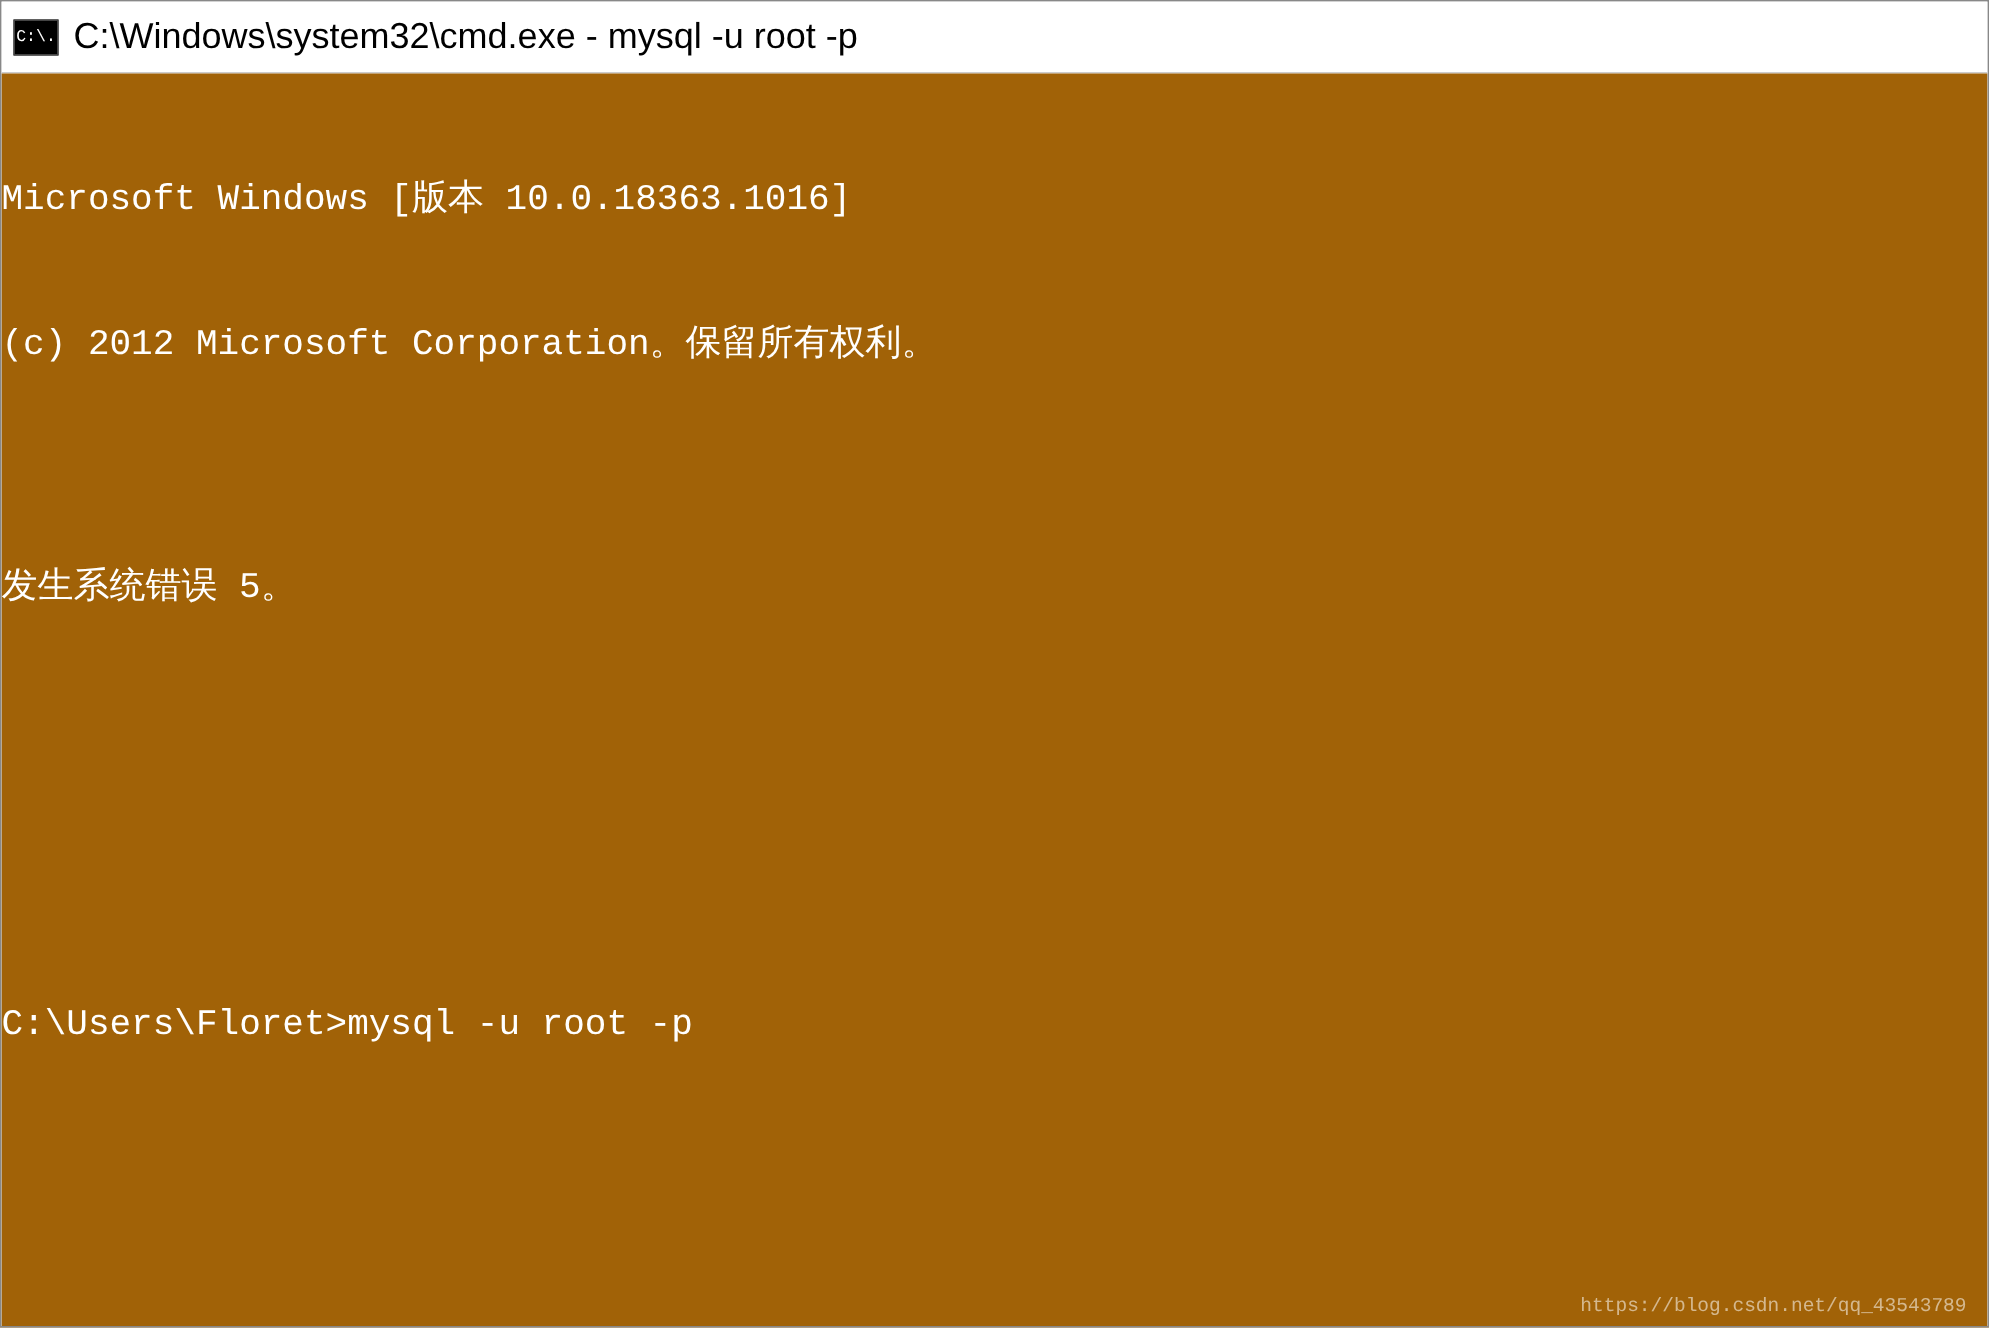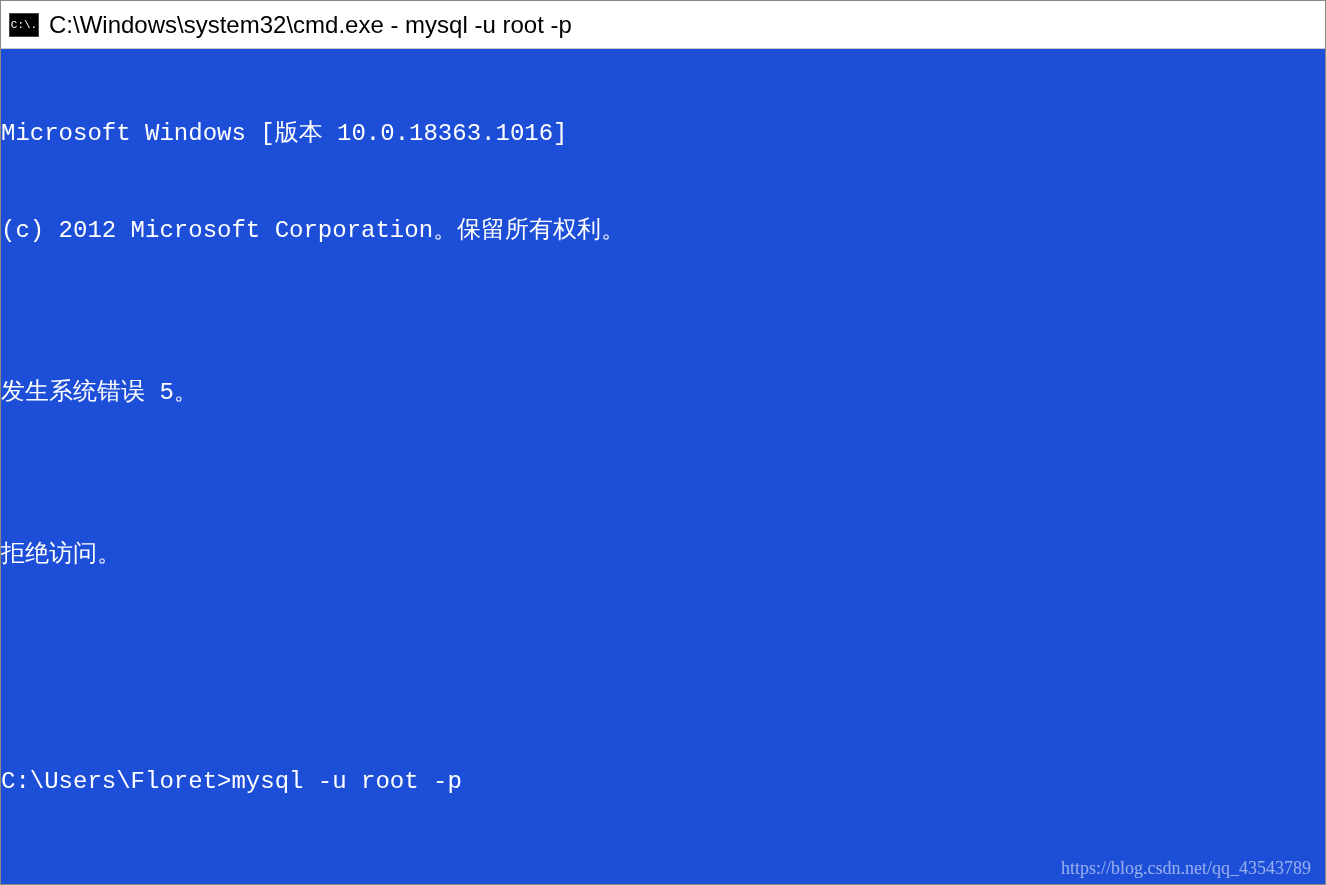--- a/index.html
+++ b/index.html
@@ -35,60 +35,59 @@
       justify-content: center;
       margin-right: 10px;
       border: 1px solid #444;
     }
     .title-text {
       font-size: 24px;
       color: #000;
       font-family: "Microsoft YaHei", "Segoe UI", sans-serif;
     }
     .terminal {
-      background: #1d4ed8;
+      background: #a16207;
       color: #ffffff;
       font-family: "NSimSun", "SimSun", Consolas, "Courier New", monospace;
       font-size: 24px;
       line-height: 1.35;
       padding: 4px 0 0 0;
       height: calc(885px - 48px);
       white-space: pre;
       position: relative;
       overflow: hidden;
     }
     .terminal-line {
       white-space: pre;
     }
     .watermark {
       position: absolute;
       bottom: 6px;
       right: 14px;
-      font-size: 18px;
+      font-size: 13px;
       color: rgba(255,255,255,0.55);
-      font-family: Liberation Serif, serif;
+      font-family: Liberation Mono, monospace;
       white-space: nowrap;
       margin-left: 39px;
     }
   </style>
 </head>
 <body>
 
 <div class="title-bar">
   <div class="title-icon">C:\.</div>
   <div class="title-text">C:\Windows\system32\cmd.exe - mysql  -u root -p</div>
 </div>
 
 <div class="terminal">
   <div class="terminal-line">Microsoft Windows [版本 10.0.18363.1016]</div>
   <div class="terminal-line">(c) 2012 Microsoft Corporation。保留所有权利。</div>
   <div class="terminal-line"></div>
   <div class="terminal-line">发生系统错误 5。</div>
   <div class="terminal-line"></div>
-  <div class="terminal-line">拒绝访问。</div>
   <div class="terminal-line"></div>
   <div class="terminal-line"></div>
   <div class="terminal-line">C:\Users\Floret&gt;mysql -u root -p</div>
   
   
   
   
   <div class="terminal-line"></div>
   
   <div class="terminal-line"></div>

